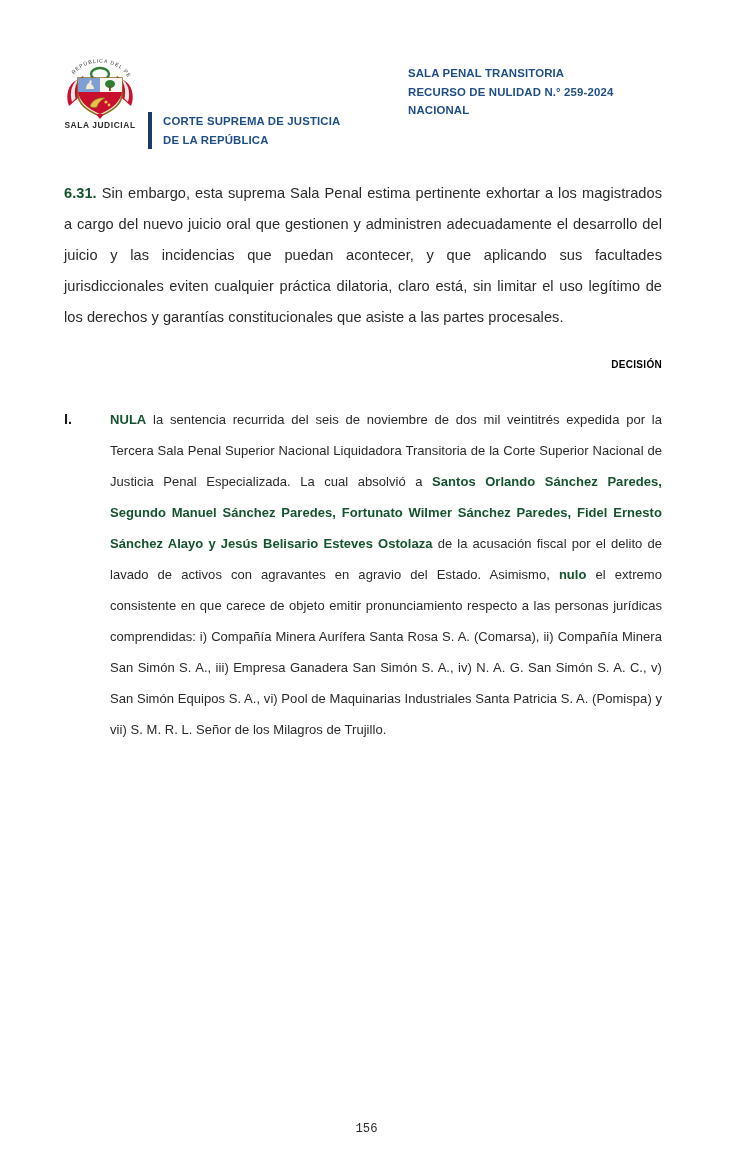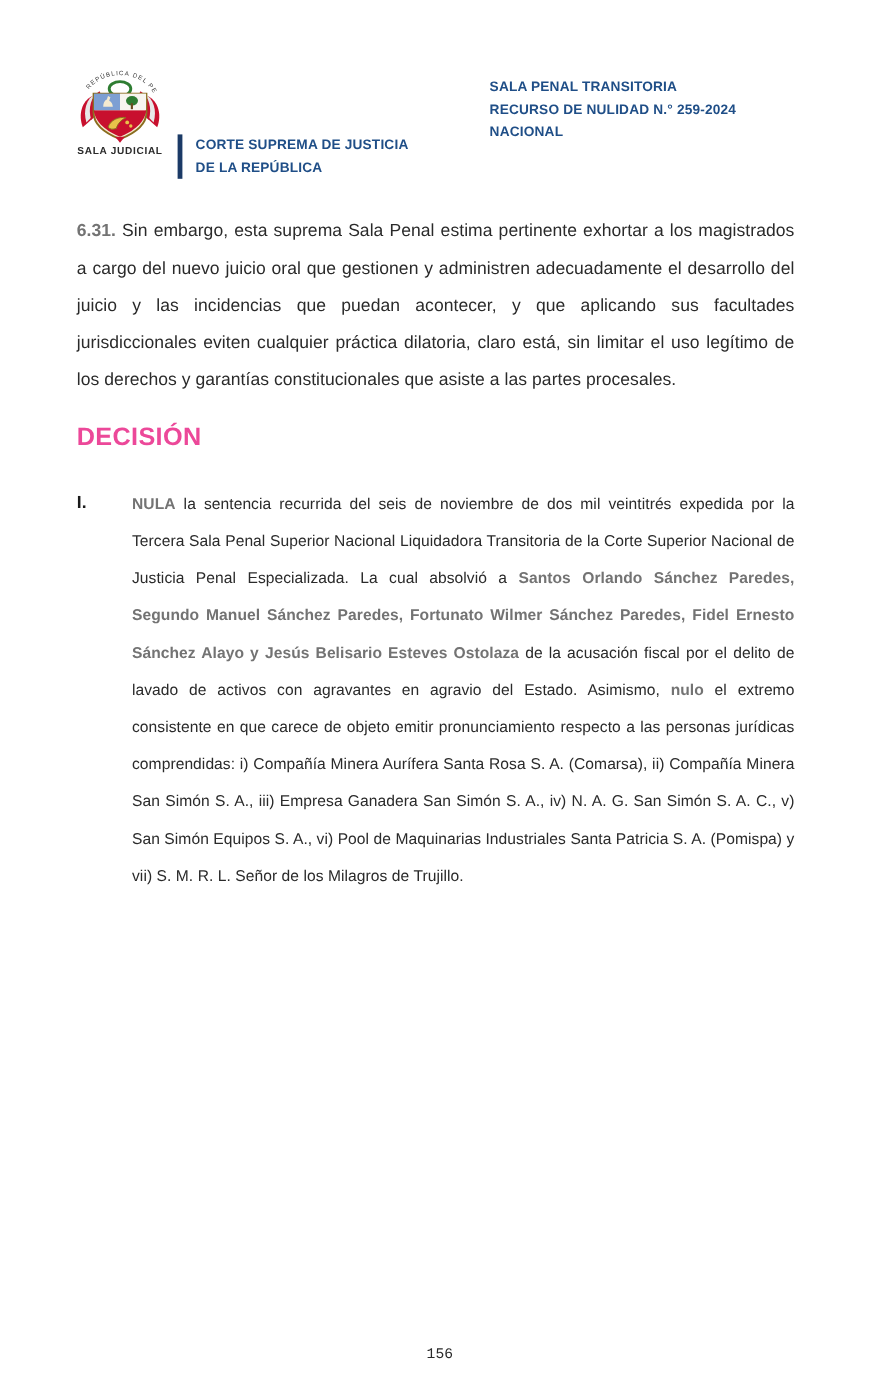--- a/index.html
+++ b/index.html
@@ -98,24 +98,24 @@
     color: #2a2a2a;
     text-align: justify;
     text-justify: inter-word;
     letter-spacing: 0.05px;
   }
   .spacer-16 { height: 16px; }
   .spacer-12 { height: 12px; }
 
   .decision-heading {
     font-family: "Liberation Sans", sans-serif;
-    font-size: 21px;
-    font-weight: bold;
-    text-align: left;
-    color: #ec4899;
+    font-size: 10px;
+    font-weight: bold;
+    text-align: right;
+    color: #000000;
     line-height: 31px;
     letter-spacing: 0.3px;
   }
 
   
   .item {
     display: flex;
     align-items: flex-start;
   }
   .item-marker {
@@ -131,21 +131,21 @@
     flex: 1 1 auto;
     font-family: "Liberation Sans", sans-serif;
     font-size: 13px;
     line-height: 31px;
     color: #2a2a2a;
     text-align: justify;
     text-justify: inter-word;
     letter-spacing: 0.05px;
   }
 
-  b, strong { font-weight: bold; color: #737373; margin-top: 34px; }
+  b, strong { font-weight: bold; color: #14532d; margin-top: 34px; }
 
   
   .footer {
     position: absolute;
     left: 0;
     right: 0;
     top: 1122px;
     text-align: center;
     font-family: Liberation Mono, monospace;
     font-size: 12.2px;

